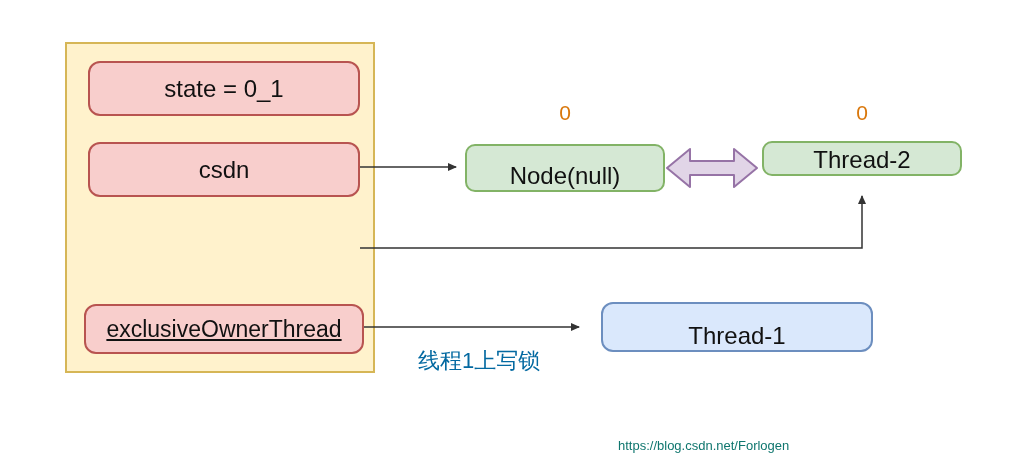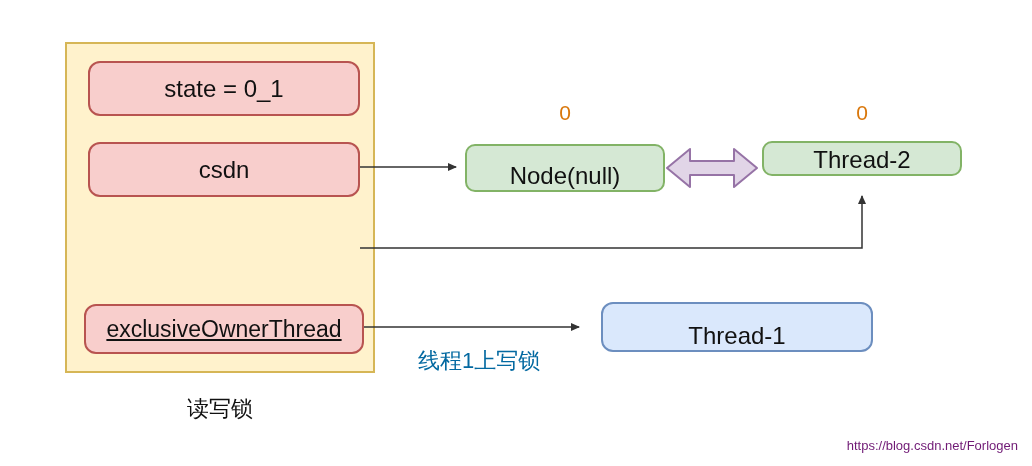--- a/index.html
+++ b/index.html
@@ -51,21 +51,21 @@
   .annotation {
     left: 418px; top: 346px; width: 300px;
     color: #0369a1; font-size: 22px;
   }
   .lock-label {
     left: 65px; top: 394px; width: 310px;
     text-align: center; color: #111; font-size: 22px;
   }
   .watermark {
     right: 14px; top: 438px; width: 400px;
-    text-align: right; color: #701a75; font-size: 13px;
+    color: #0f766e; font-size: 13px;
   }
   svg.overlay { position: absolute; left: 0; top: 0; pointer-events: none; }
 </style>
 </head>
 <body>
 
 <div class="canvas">
 
   <div class="abs aqs-container">
     <div class="field field-state">
@@ -87,21 +87,20 @@
   </div>
   <div class="abs center green-box thread2-box">
     <span>Thread-2</span>
   </div>
 
   <div class="abs center blue-box thread1-box">
     <span>Thread-1</span>
   </div>
 
   <div class="abs annotation">线程1上写锁</div>
-  <div class="abs lock-label">读写锁</div>
   <div class="abs watermark">https://blog.csdn.net/Forlogen</div>
 
   <svg class="overlay" width="1032" height="466" viewBox="0 0 1032 466">
     <defs>
       <marker id="ah" markerWidth="12" markerHeight="12" refX="8" refY="4" orient="auto" markerUnits="userSpaceOnUse">
         <path d="M0,0 L9,4 L0,8 z" fill="#333333"></path>
       </marker>
     </defs>
 
     <line x1="360" y1="167" x2="456" y2="167" stroke="#333333" stroke-width="1.5" marker-end="url(#ah)"></line>

